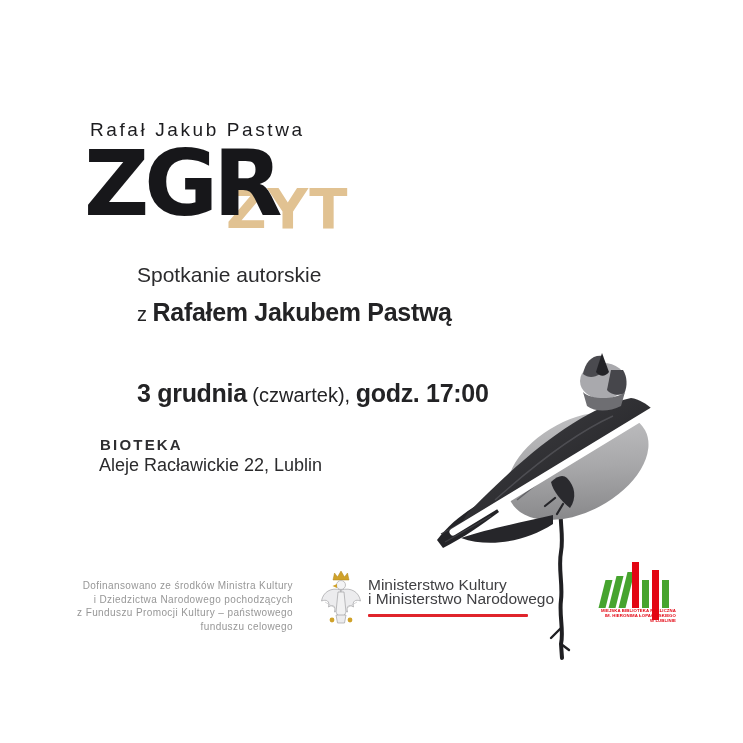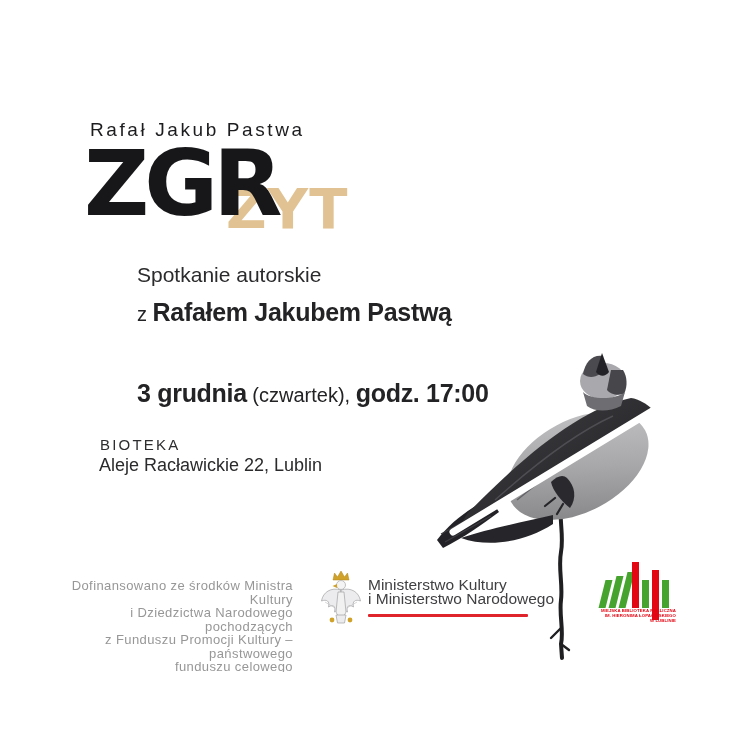--- a/index.html
+++ b/index.html
@@ -46,37 +46,37 @@
   .ev-reg { font-size: 20px; font-weight: 400; }
   .ev-bold { font-size: 25px; font-weight: 700; letter-spacing: -0.3px; }
   .line1 { top: 263px; font-size: 21px; font-weight: 400; color: #2b2b2d; }
   .line2 { top: 298px; text-align: center; }
   .line3 { top: 339px; }
   .line4 { top: 379px; }
   .venue-name {
     position: absolute;
     left: 100px; top: 436px;
     font-size: 15px;
-    font-weight: 400;
+    font-weight: 700;
     letter-spacing: 2.2px;
     color: #2e2e31;
   }
   .venue-address {
     position: absolute;
     left: 99px; top: 455px;
     font-size: 18px;
     font-weight: 400;
     color: #2b2b2d;
   }
   .funding {
     position: absolute;
     left: 60px; top: 579px;
     width: 233px;
     text-align: right;
-    font-size: 13px;
+    font-size: 10px;
     line-height: 13.5px;
     letter-spacing: 0.4px;
     color: #979797;
   }
   .ministry-logo { position: absolute; left: 320px; top: 570px; width: 42px; height: 58px; }
   .ministry-text {
     position: absolute;
     left: 368px; top: 578px;
     font-size: 15.5px;
     line-height: 14px;

